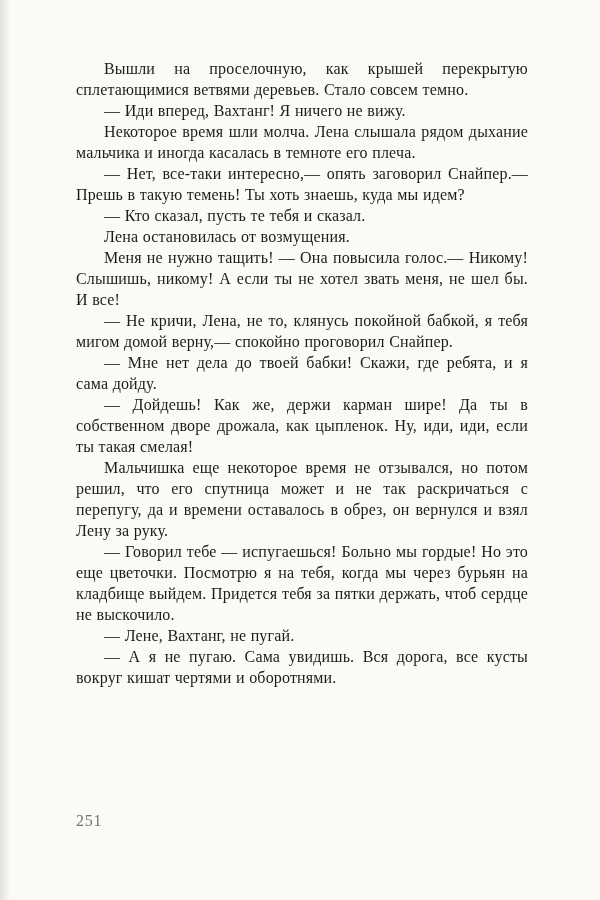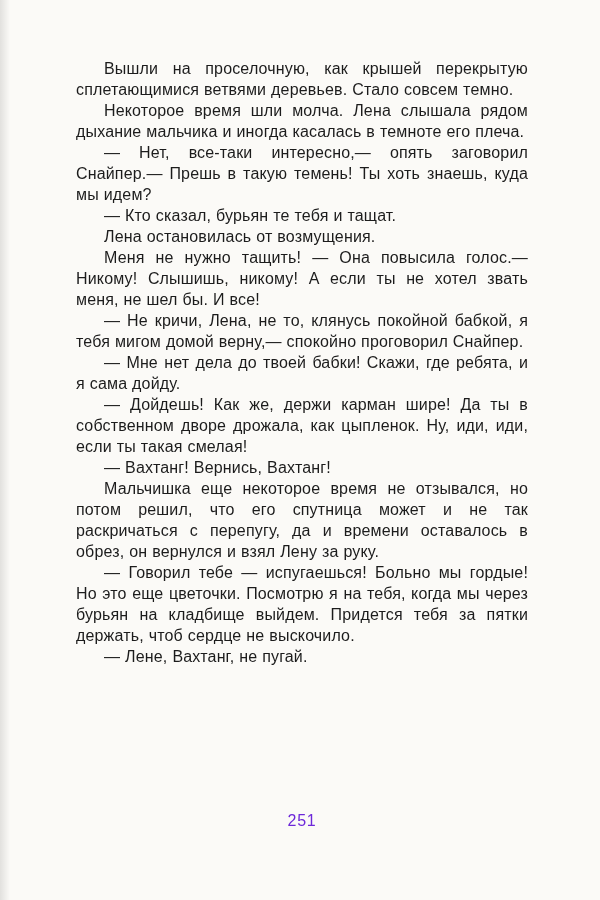--- a/index.html
+++ b/index.html
@@ -9,21 +9,21 @@
     height: 900px;
     overflow: hidden;
     background: #f4f3f0;
   }
   .book-page {
     position: relative;
     width: 600px;
     height: 900px;
     background: #fbfaf7;
     color: #1c1c1c;
-    font-family: Liberation Sans, sans-serif;
+    font-family: Liberation Serif, serif;
   }
   
   .book-page::before {
     content: "";
     position: absolute;
     left: 0; top: 0; bottom: 0;
     width: 10px;
     background: linear-gradient(to right, rgba(0,0,0,0.10), rgba(0,0,0,0));
     pointer-events: none;
   }
@@ -40,39 +40,39 @@
   .text-block p {
     margin: 0;
     text-indent: 28px;
     word-spacing: 0.02em;
   }
   .page-number {
     position: absolute;
     top: 812px;
     left: 76px;
     width: 452px;
-    text-align: center;
     font-size: 16px;
     letter-spacing: 0.05em;
-    color: #6d28d9;
+    color: #737373;
   }
 </style>
 </head>
 <body>
 
 <div class="book-page">
   <div class="text-block">
     <p>Вышли на проселочную, как крышей перекрытую сплетающимися ветвями деревьев. Стало совсем темно.</p>
+    <p>— Иди вперед, Вахтанг! Я ничего не вижу.</p>
     <p>Некоторое время шли молча. Лена слышала рядом дыхание мальчика и иногда касалась в темноте его плеча.</p>
     <p>— Нет, все-таки интересно,— опять заговорил Снайпер.— Прешь в такую темень! Ты хоть знаешь, куда мы идем?</p>
-    <p>— Кто сказал, бурьян те тебя и тащат.</p>
+    <p>— Кто сказал, пусть те тебя и сказал.</p>
     <p>Лена остановилась от возмущения.</p>
     <p>Меня не нужно тащить! — Она повысила голос.— Никому! Слышишь, никому! А если ты не хотел звать меня, не шел бы. И все!</p>
     <p>— Не кричи, Лена, не то, клянусь покойной бабкой, я тебя мигом домой верну,— спокойно проговорил Снайпер.</p>
     <p>— Мне нет дела до твоей бабки! Скажи, где ребята, и я сама дойду.</p>
     <p>— Дойдешь! Как же, держи карман шире! Да ты в собственном дворе дрожала, как цыпленок. Ну, иди, иди, если ты такая смелая!</p>
-    <p>— Вахтанг! Вернись, Вахтанг!</p>
     <p>Мальчишка еще некоторое время не отзывался, но потом решил, что его спутница может и не так раскричаться с перепугу, да и времени оставалось в обрез, он вернулся и взял Лену за руку.</p>
     <p>— Говорил тебе — испугаешься! Больно мы гордые! Но это еще цветочки. Посмотрю я на тебя, когда мы через бурьян на кладбище выйдем. Придется тебя за пятки держать, чтоб сердце не выскочило.</p>
     <p>— Лене, Вахтанг, не пугай.</p>
+    <p>— А я не пугаю. Сама увидишь. Вся дорога, все кусты вокруг кишат чертями и оборотнями.</p>
   </div>
   <div class="page-number">251</div>
 </div>
 
 </body></html>

